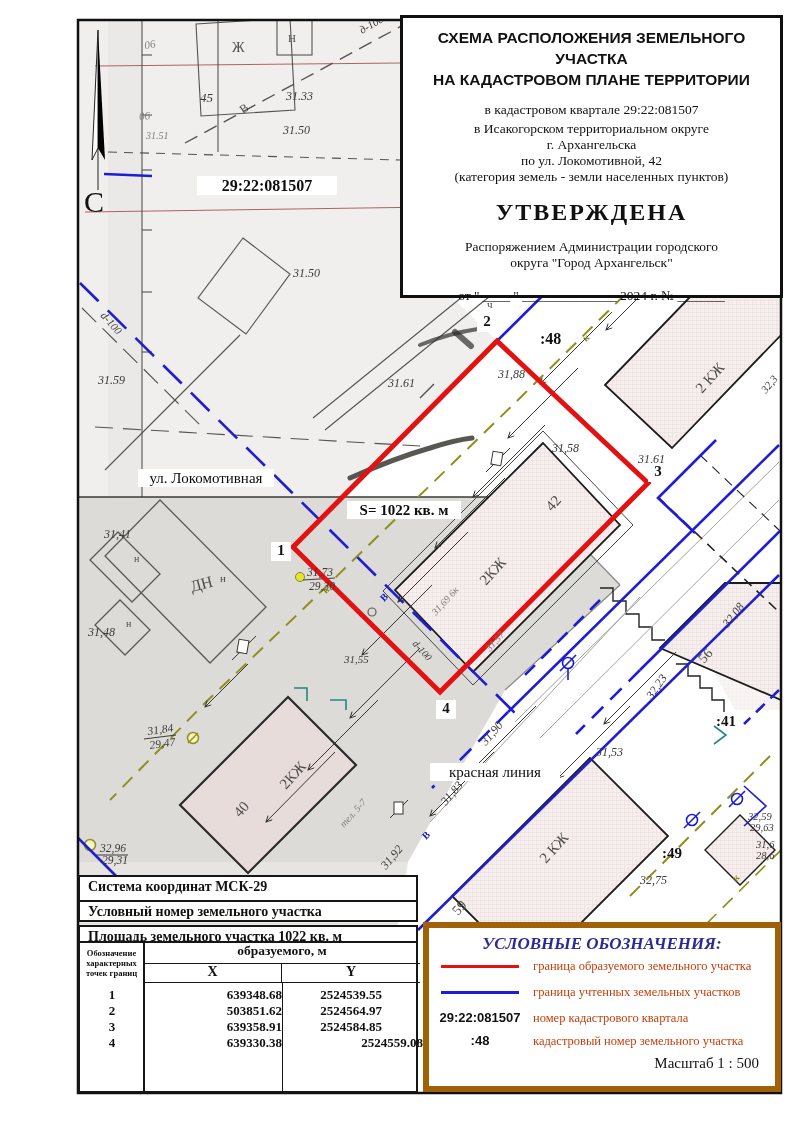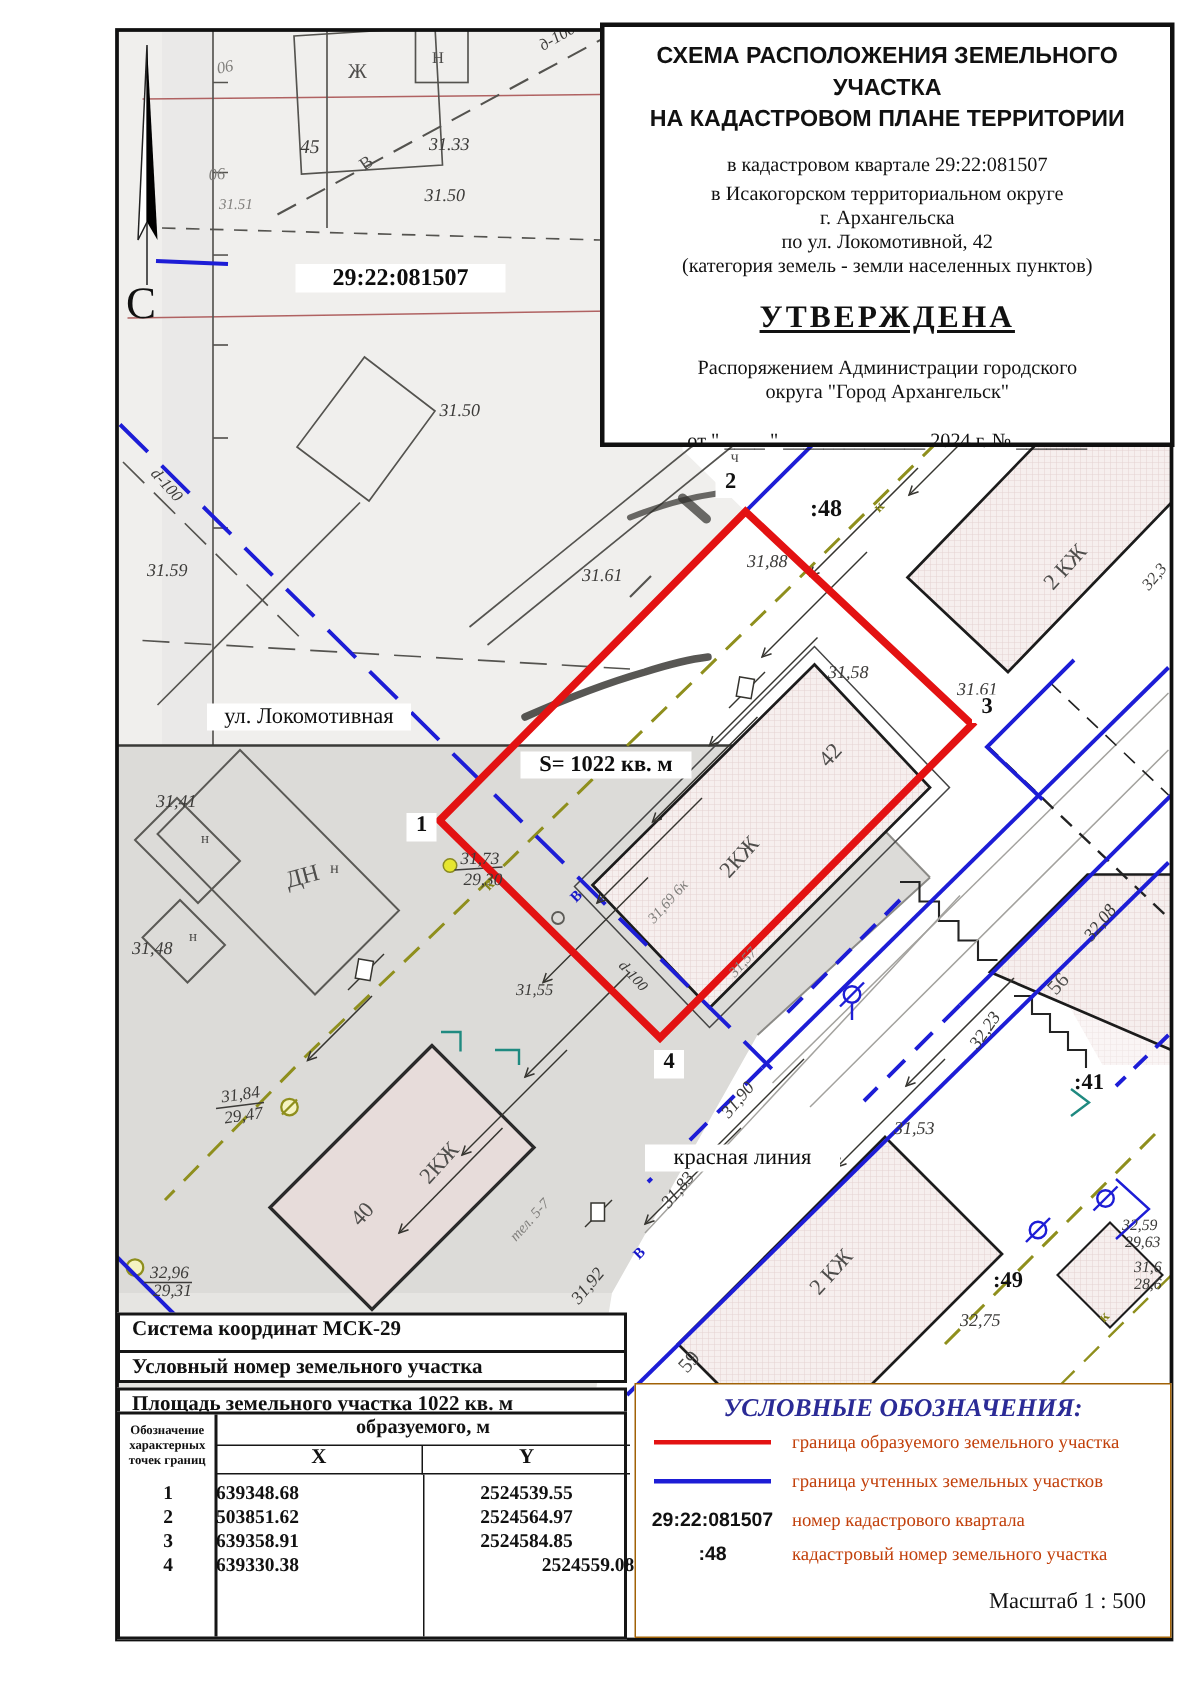--- a/index.html
+++ b/index.html
@@ -18,42 +18,42 @@
   .mapbox{position:absolute;background:#fff;border:0;color:#0d0d0d;text-align:center;
           font-family:"Liberation Serif",serif;line-height:1.2;white-space:nowrap;}
   .pt{position:absolute;background:#fff;width:20px;height:19px;text-align:center;
       font-weight:bold;font-size:15px;font-family:"Liberation Serif",serif;}
   
   #titleblock{position:absolute;left:400px;top:15px;width:383px;height:283px;background:#fff;
               border:3px solid #101010;box-sizing:border-box;text-align:center;}
   #titleblock .h{font-family:"Liberation Sans",sans-serif;font-weight:bold;font-size:15.5px;line-height:21px;}
   #titleblock .b{font-weight:normal;font-size:13.5px;}
   #titleblock .r{font-size:13.5px;}
-  #titleblock .appr{font-weight:bold;font-size:21px;letter-spacing:2px;text-decoration:underline;}
+  #titleblock .appr{font-weight:bold;font-size:24px;letter-spacing:2px;}
   
   .tbox{position:absolute;left:78px;background:#fff;border:2px solid #161616;box-sizing:border-box;
         width:340px;font-weight:bold;font-size:14px;padding:2px 0 0 8px;}
   #ctable{position:absolute;left:78px;top:941px;width:340px;height:152px;background:#fff;
           border:2px solid #161616;box-sizing:border-box;}
   #ctable .col1{position:absolute;left:0;top:0;width:64px;height:100%;border-right:1.5px solid #161616;
         box-sizing:border-box;font-weight:bold;font-size:8.5px;text-align:center;padding-top:5px;line-height:10px;}
   #ctable .chead{position:absolute;left:64px;top:0;width:276px;height:21px;border-bottom:1.5px solid #161616;
         box-sizing:border-box;text-align:center;font-weight:bold;font-size:13.5px;}
   #ctable .xy{position:absolute;top:21px;height:19px;border-bottom:1.5px solid #161616;box-sizing:border-box;
         text-align:center;font-weight:bold;font-size:14px;}
   #ctable .xcol{left:64px;width:138px;border-right:1.5px solid #161616;}
   #ctable .ycol{left:202px;width:138px;}
-  #ctable .dx{position:absolute;left:64px;width:138px;text-align:left;font-weight:bold;font-size:13px;}
+  #ctable .dx{position:absolute;left:64px;width:138px;text-align:right;font-weight:bold;font-size:13px;}
   #ctable .dy{position:absolute;left:202px;width:138px;text-align:center;font-weight:bold;font-size:13px;}
   #ctable .dn{position:absolute;left:0;width:64px;text-align:center;font-weight:bold;font-size:13px;}
   #ctable .vline{position:absolute;left:202px;top:40px;bottom:0;width:0;border-left:1.5px solid #161616;}
   #ctable .vline2{position:absolute;left:64px;top:0px;bottom:0;width:0;border-left:1.5px solid #161616;}
   
   #legend{position:absolute;left:423px;top:922px;width:358px;height:170px;background:#fff;
-          border:1px solid #a16207;box-sizing:border-box;}
+          border:6px solid #a16207;box-sizing:border-box;}
   #legend .ltitle{text-align:center;font-weight:bold;font-style:italic;font-size:17px;color:#2b2b96;margin-top:6px;}
   .lrow{position:absolute;left:8px;width:340px;height:20px;}
   .lsample{position:absolute;left:0;top:0;width:86px;height:16px;text-align:center;
            font-family:"Liberation Sans",sans-serif;font-weight:bold;font-size:13px;}
   .lline{position:absolute;left:4px;top:7px;width:78px;height:0;}
   .red-line{border-top:3px solid #e31212;}
   .blue-line{border-top:3px solid #1d1dd6;}
   .ltext{position:absolute;left:96px;top:1px;font-size:12.5px;color:#c2410c;}
   #scale{position:absolute;right:16px;bottom:14px;font-size:15px;}
 </style>

